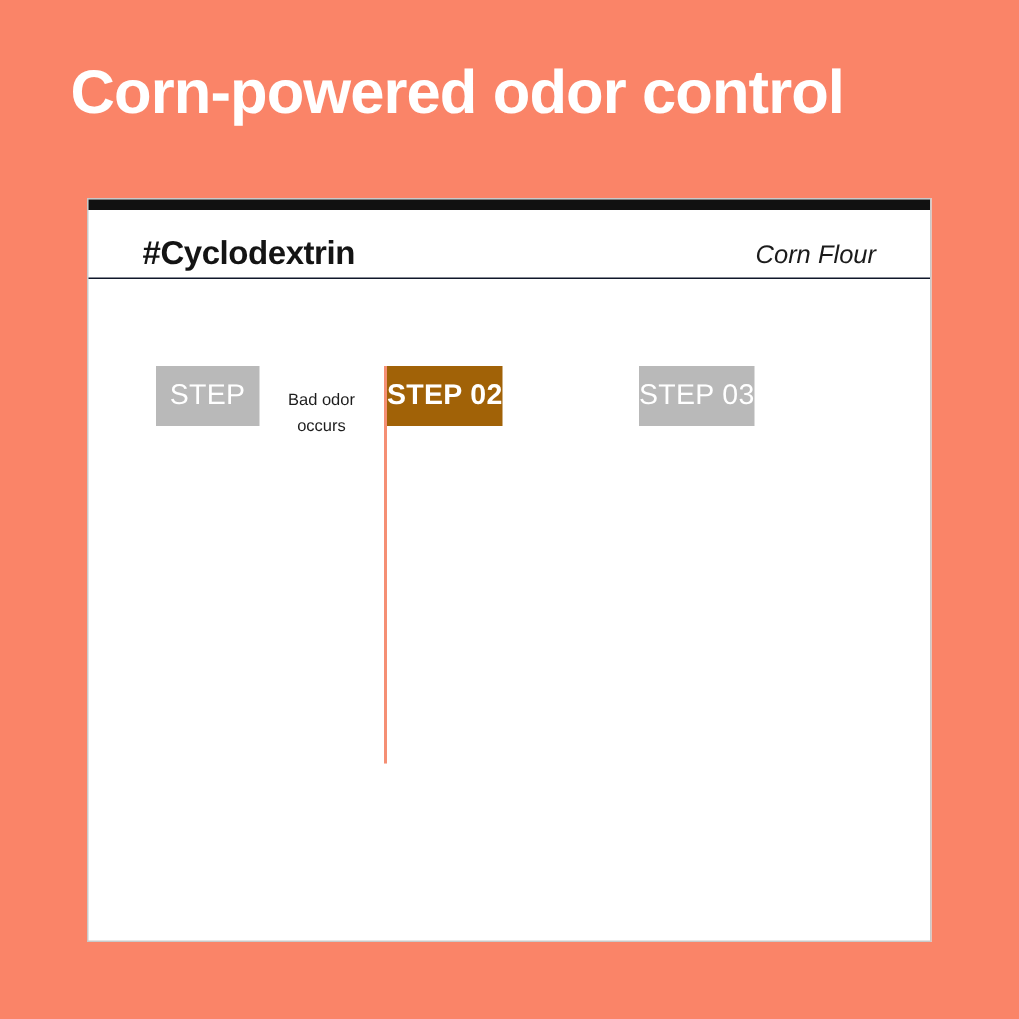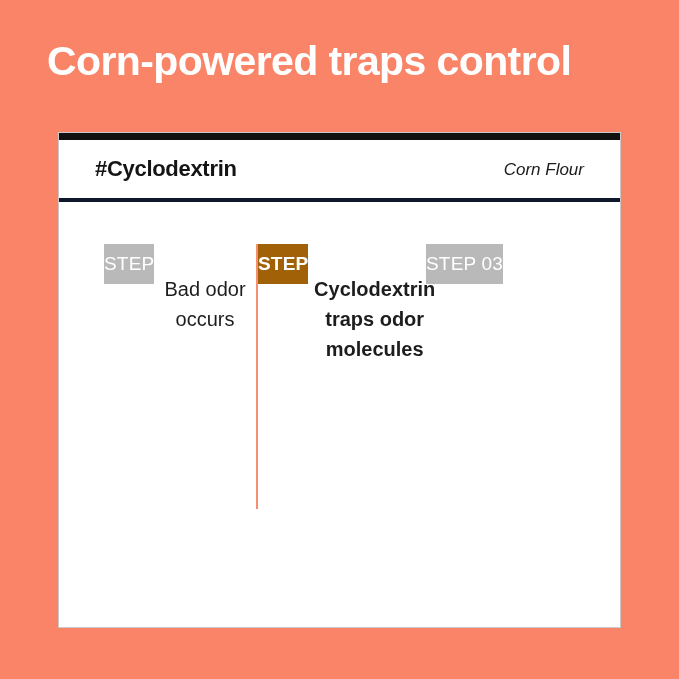--- a/index.html
+++ b/index.html
@@ -32,23 +32,23 @@
   }
   .card-topbar{
     position:absolute;
     left:0; top:0;
     width:100%; height:7px;
     background:#111111;
   }
   .card-header{
     position:absolute;
     left:0; top:7px;
-    width:100%; height:62px;
+    width:100%; height:46px;
     box-sizing:border-box;
-    border-bottom:4px solid #0f172a;
+    border-bottom:1px solid #0f172a;
   }
   .hashtag{
     position:absolute;
     left:36px; top:16px;
     font-size:22px;
     font-weight:bold;
     color:#141414;
     letter-spacing:-0.3px;
   }
   .brand{
@@ -88,23 +88,23 @@
     line-height:40px;
     text-align:center;
     color:#ffffff;
     font-size:19px;
     letter-spacing:0.2px;
   }
   .sl-gray{background:#b9b9b9;}
   .sl-coral{background:#a16207;font-weight:bold;}
 
   .caption{
-    margin-top:30px;
+    margin-top:15px;
     text-align:center;
-    font-size:20px;
+    font-size:11px;
     color:#1d1d1d;
     line-height:1.5;
     padding:0 6px;
   }
   .caption.strong{font-weight:bold;}
 
   
   .mol{position:absolute;}
   .mol .core{
     position:absolute;
@@ -151,21 +151,21 @@
   }
   .cream{
     position:absolute;
     border-radius:50%;
     background:#f4ecd7;
   }
 </style>
 </head>
 <body>
 
-<div class="page-title">Corn-powered traps control</div>
+<div class="page-title">Corn-powered odor control</div>
 
 <div class="card">
 
   <div class="card-topbar"></div>
 
   <div class="card-header">
     <div class="hashtag">#Cyclodextrin</div>
     <div class="brand">Corn Flour</div>
   </div>
 
@@ -287,21 +287,20 @@
           <div class="lobe" style="width:26px;height:26px;background:#474747;transform:translate(-50%,-50%) rotate(110deg) translate(0,-23px);"></div>
           <div class="lobe" style="width:26px;height:26px;background:#474747;transform:translate(-50%,-50%) rotate(161deg) translate(0,-23px);"></div>
           <div class="lobe" style="width:26px;height:26px;background:#474747;transform:translate(-50%,-50%) rotate(212deg) translate(0,-23px);"></div>
           <div class="lobe" style="width:26px;height:26px;background:#474747;transform:translate(-50%,-50%) rotate(263deg) translate(0,-23px);"></div>
           <div class="lobe" style="width:26px;height:26px;background:#474747;transform:translate(-50%,-50%) rotate(314deg) translate(0,-23px);"></div>
           <div class="hole" style="width:13px;height:13px;background:#f7cf72;"></div>
         </div>
       </div>
 
       <div class="steplabel sl-coral">STEP 02</div>
-      <div class="caption strong">Cyclodextrin traps odor molecules</div>
     </div>
 
     <div class="step-col col-3">
       <div class="art art-3">
         <div class="cream" style="left:-24px;top:12px;width:228px;height:228px;"></div>
 
         <div class="mol" style="left:50px;top:48px;width:96px;height:96px;">
           <div class="core" style="left:23px;top:23px;width:50px;height:50px;background:#d9d2c0;"></div>
           <div class="lobe" style="width:34px;height:34px;background:#d9d2c0;transform:translate(-50%,-50%) rotate(6deg) translate(0,-31px);"></div>
           <div class="lobe" style="width:34px;height:34px;background:#d9d2c0;transform:translate(-50%,-50%) rotate(57deg) translate(0,-31px);"></div>

